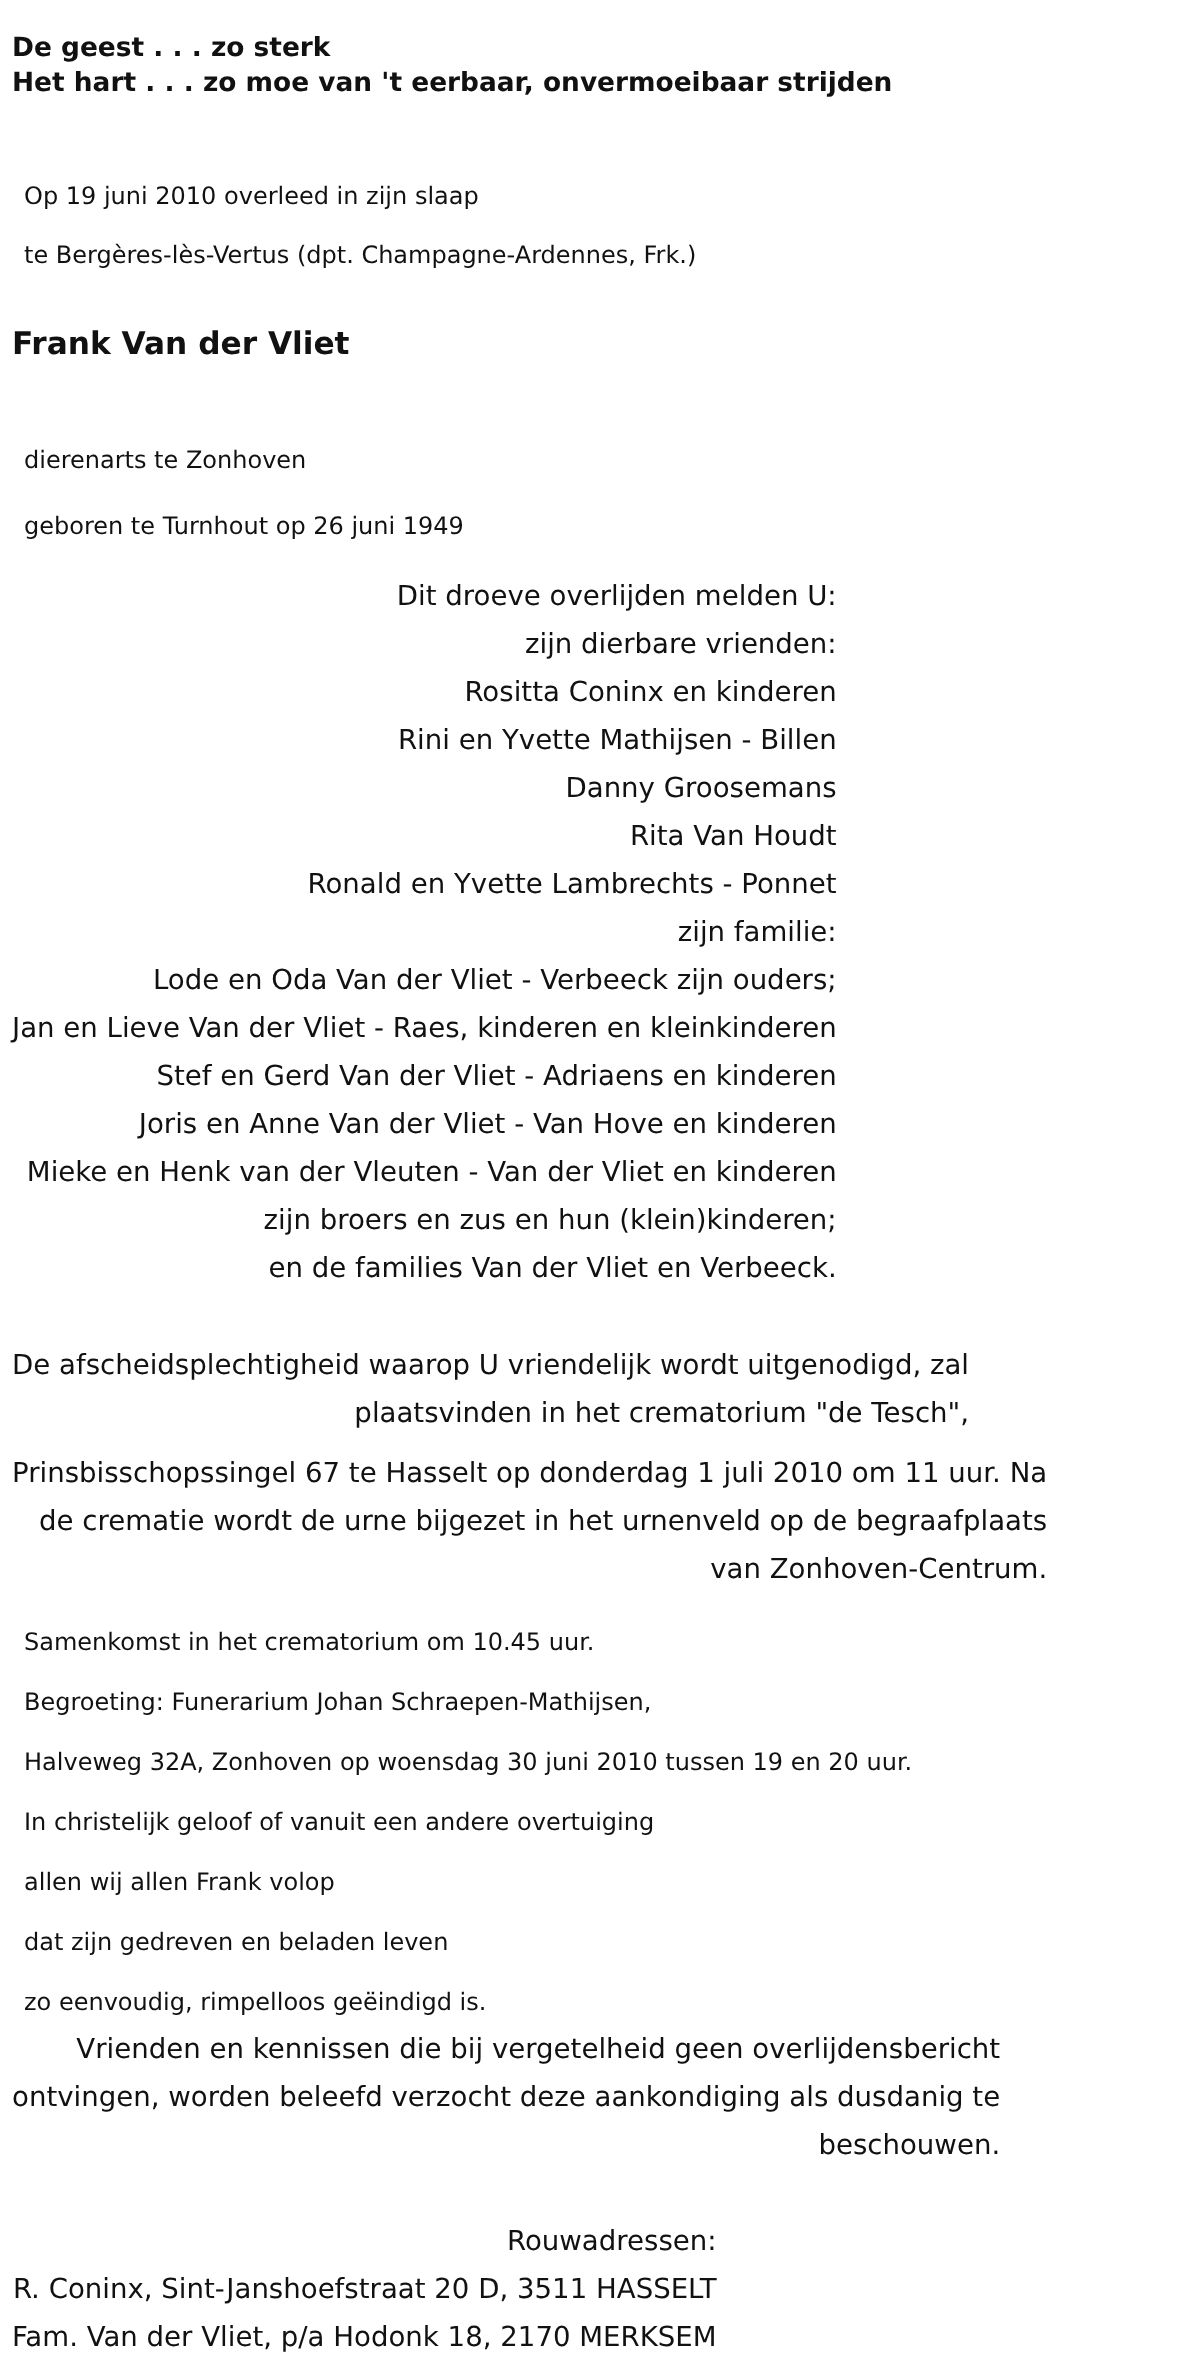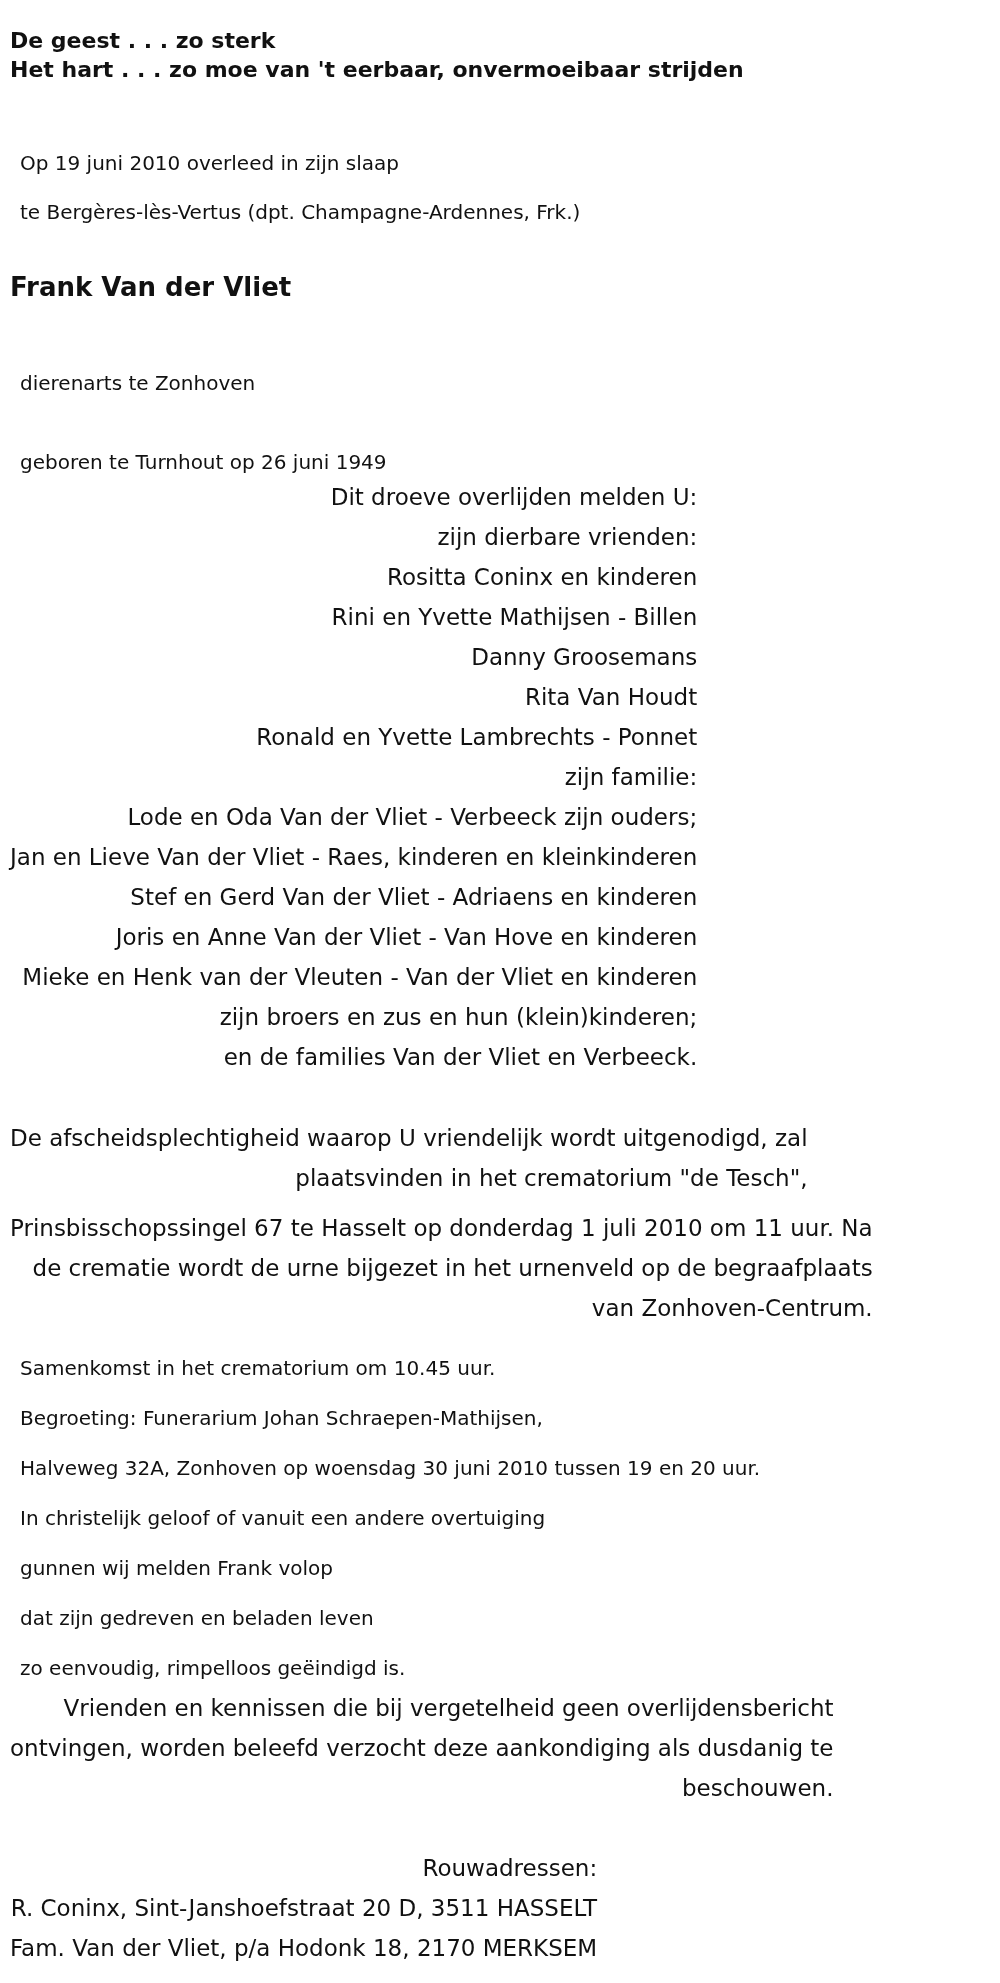--- a/index.html
+++ b/index.html
@@ -50,21 +50,21 @@
 
   <p class="motto abs" style="top:21px">De geest . . . zo sterk</p>
   <p class="motto abs" style="top:50px">Het hart . . . zo moe van 't eerbaar, onvermoeibaar strijden</p>
 
   <p class="para abs" style="top:133px">Op 19 juni 2010 overleed in zijn slaap</p>
   <p class="para abs" style="top:182px">te Bergères-lès-Vertus (dpt. Champagne-Ardennes, Frk.)</p>
 
   <h1 class="name abs" style="top:262px">Frank Van der Vliet</h1>
 
   <p class="para abs" style="top:353px">dierenarts te Zonhoven</p>
-  <p class="para abs" style="top:432px">geboren te Turnhout op 26 juni 1949</p>
+  <p class="para abs" style="top:408px">geboren te Turnhout op 26 juni 1949</p>
 
   <div class="abs" style="top:477px">
     <p class="line">Dit droeve overlijden melden U:</p>
     <p class="line">zijn dierbare vrienden:</p>
     <p class="line">Rositta Coninx en kinderen</p>
     <p class="line">Rini en Yvette Mathijsen - Billen</p>
     <p class="line">Danny Groosemans</p>
     <p class="line">Rita Van Houdt</p>
     <p class="line">Ronald en Yvette Lambrechts - Ponnet</p>
     <p class="line">zijn familie:</p>
@@ -84,21 +84,21 @@
   <div class="abs" style="top:1208px">
     <p class="line">Prinsbisschopssingel 67 te Hasselt op donderdag 1 juli 2010 om 11 uur. Na</p>
     <p class="line">de crematie wordt de urne bijgezet in het urnenveld op de begraafplaats</p>
     <p class="line">van Zonhoven-Centrum.</p>
   </div>
   <p class="para abs" style="top:1338px">Samenkomst in het crematorium om 10.45 uur.</p>
   <p class="para abs" style="top:1388px">Begroeting: Funerarium Johan Schraepen-Mathijsen,</p>
   <p class="para abs" style="top:1438px">Halveweg 32A, Zonhoven op woensdag 30 juni 2010 tussen 19 en 20 uur.</p>
 
   <p class="para abs" style="top:1488px">In christelijk geloof of vanuit een andere overtuiging</p>
-  <p class="para abs" style="top:1538px">gunnen wij melden Frank volop</p>
+  <p class="para abs" style="top:1538px">allen wij allen Frank volop</p>
   <p class="para abs" style="top:1588px">dat zijn gedreven en beladen leven</p>
   <p class="para abs" style="top:1638px">zo eenvoudig, rimpelloos geëindigd is.</p>
 
   <div class="abs" style="top:1688px">
     <p class="line">Vrienden en kennissen die bij vergetelheid geen overlijdensbericht</p>
     <p class="line">ontvingen, worden beleefd verzocht deze aankondiging als dusdanig te</p>
     <p class="line">beschouwen.</p>
   </div>
 
   <div class="abs" style="top:1848px">

